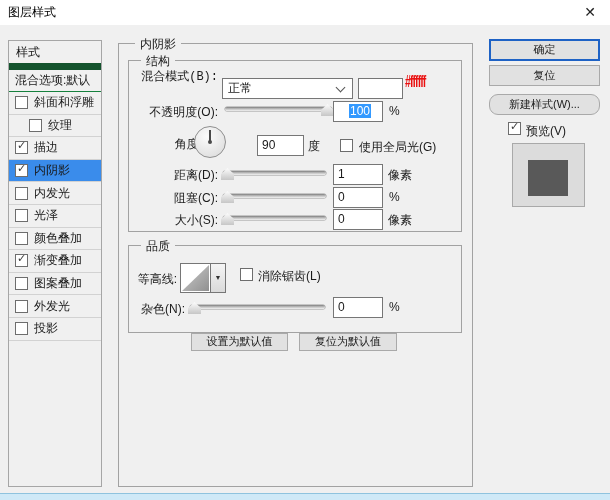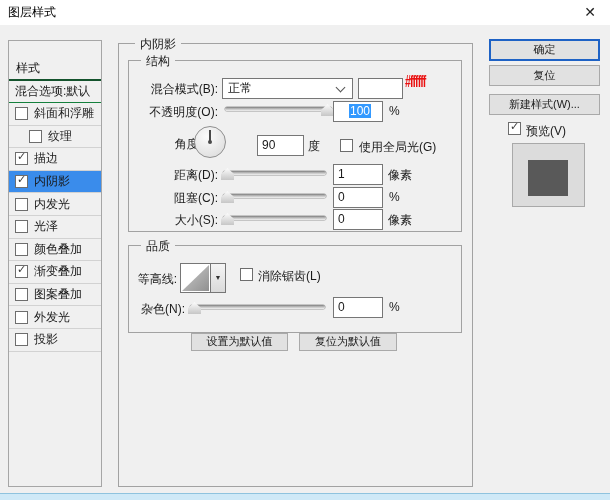--- a/index.html
+++ b/index.html
@@ -8,21 +8,21 @@
        position:relative;-webkit-font-smoothing:antialiased;}
   .abs{position:absolute;}
   
   .titlebar{position:absolute;left:0;top:0;width:610px;height:25px;background:#ffffff;}
   .title{position:absolute;left:8px;top:0;line-height:25px;font-size:12px;color:#000;}
   .closebtn{position:absolute;right:4px;top:0;width:32px;height:25px;text-align:center;line-height:25px;
             font-size:14px;color:#222;cursor:default;}
   
   .sidebar{position:absolute;left:8px;top:40px;width:94px;height:447px;border:1px solid #a6a6a6;
            box-sizing:border-box;background:#f0f0f0;}
-  .sb-header{height:22px;line-height:22px;padding-left:7px;border-bottom:2px solid #14532d;margin-top:16px;}
+  .sb-header{height:22px;line-height:22px;padding-left:7px;border-bottom:7px solid #14532d;}
   .sb-blend{height:21px;line-height:21px;padding-left:6px;border-bottom:1px solid #15803d;}
   .sb-item{display:flex;align-items:center;height:22.6px;border-bottom:1px solid #d2d2d2;
            box-sizing:border-box;}
   .sb-item.selected{background:#3a8ceb;}
   .sb-label{margin-left:6px;white-space:nowrap;}
   
   .cb{width:13px;height:13px;background:#fff;border:1px solid #6d6d6d;box-sizing:border-box;
       display:inline-block;position:relative;flex:none;}
   .cb.on::after{content:"\2713";position:absolute;left:1px;top:-3px;font-size:11px;font-weight:700;color:#3c3c3c;}
   .cb.focus{border-color:#3c9fff;}
@@ -142,21 +142,21 @@
 </div>
 
 <div class="gbox" style="left:118px;top:43px;width:355px;height:444px;">
   <span class="glabel" style="left:16px;">内阴影</span>
 </div>
 
 <div class="gbox" style="left:128px;top:60px;width:334px;height:172px;">
   <span class="glabel" style="left:12px;">结构</span>
 </div>
 
-<span class="lbl" style="left:130px;top:81px;width:88px;">混合模式(B):</span>
+<span class="lbl" style="left:130px;top:68px;width:88px;font-family:Liberation Mono, monospace;">混合模式(B):</span>
 <div class="dropdown">
   <span>正常</span>
   <span class="chev"></span>
 </div>
 <div class="swatch"></div>
 <span class="annot">#ffffff</span>
 
 <span class="lbl" style="left:130px;top:104px;width:88px;">不透明度(O):</span>
 <div class="track" style="left:225px;top:107px;width:107px;"></div>
 <div class="thumb" style="top: 104px; left: 321px;"></div>
@@ -207,20 +207,20 @@
 <div class="track" style="left:190px;top:305px;width:135px;"></div>
 <div class="thumb" style="top: 302px; left: 188px;"></div>
 <div class="numbox" style="left:333px;top:297px;"><span>0</span></div>
 <span class="unit" style="left:389px;top:300px;">%</span>
 
 <div class="btn footer-btn" style="left:191px;width:97px;">设置为默认值</div>
 <div class="btn footer-btn" style="left:299px;width:98px;">复位为默认值</div>
 
 <div class="btn primary" style="left:489px;top:39px;width:111px;height:22px;line-height:17px;">确定</div>
 <div class="btn" style="left:489px;top:65px;width:111px;height:21px;line-height:18px;">复位</div>
-<div class="btn" style="left:489px;top:94px;width:111px;height:21px;line-height:18px;">新建样式(W)...</div>
+<div class="btn" style="left:489px;top:94px;width:111px;height:21px;line-height:18px;border-radius:9px;">新建样式(W)...</div>
 <span class="cb abs on" style="left:508px;top:122px;"></span>
 <span class="unit" style="left:526px;top:123px;">预览(V)</span>
 <div class="preview-box">
   <div class="preview-inner"></div>
 </div>
 
 <div class="bottom-strip"></div>
 
 </body></html>

